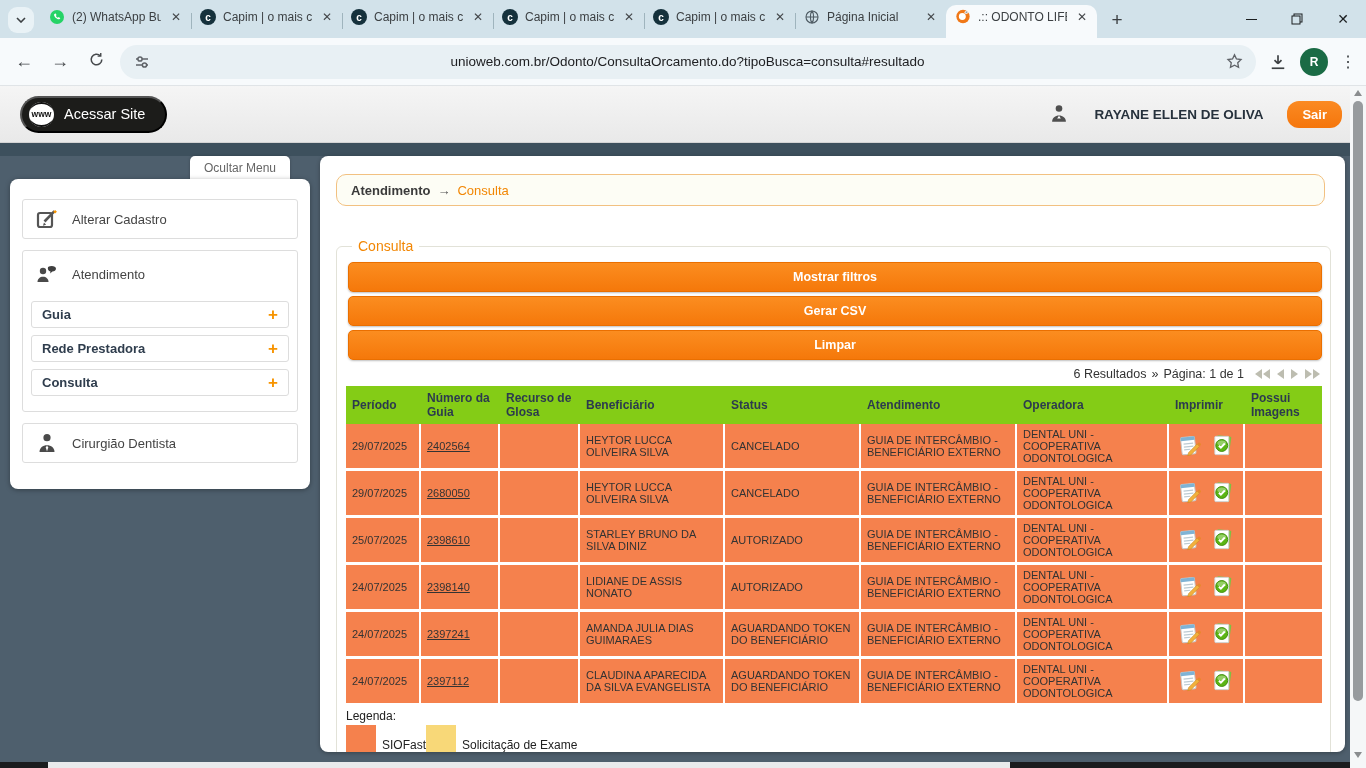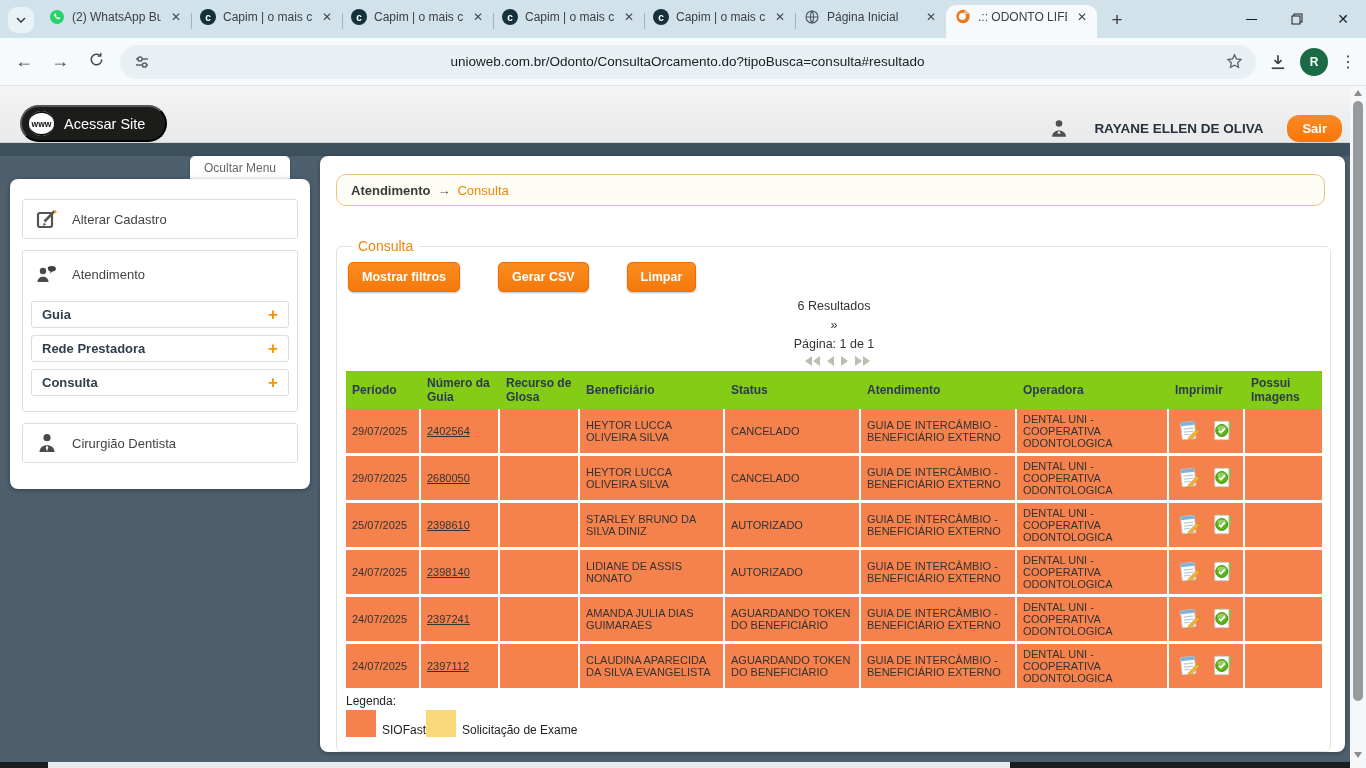--- a/index.html
+++ b/index.html
@@ -26,21 +26,21 @@
 
   .toolbar { height:48px; background:#f7fafc; border-bottom:1px solid #e0e4e7; display:flex; align-items:center; padding:0 12px; gap:12px; }
   .nav-ic { font-size:18px; color:#46494c; width:24px; text-align:center; }
   .urlbar { flex:1; height:34px; background:#e8f0f4; border-radius:17px; display:flex; align-items:center; padding:0 12px 0 14px; gap:10px;text-align:center; }
   .url-text { flex:1; font-size:13.5px; color:#202124; white-space:nowrap; overflow:hidden; }
   .avatar { width:28px; height:28px; border-radius:50%; background:#1a6b45; color:#fff; font-size:12px; font-weight:bold; display:flex; align-items:center; justify-content:center; }
   .kebab { color:#3c4043; font-size:16px; letter-spacing:0; width:14px; text-align:center; }
 
   
   .viewport { position:relative; height:682px; background:#4e5f6d; overflow:hidden; }
-  .site-header { height:57px; background:linear-gradient(#f5f5f5,#e9e9e9); border-bottom:1px solid #d4d4d4; display:flex; align-items:flex-end; padding:0 24px 0 20px; }
+  .site-header { height:57px; background:linear-gradient(#f5f5f5,#e9e9e9); border-bottom:1px solid #d4d4d4; display:flex; align-items:center; padding:0 24px 0 20px; }
   .access-btn { background:#1c1c1a; color:#fff; border-radius:19px; height:37px; display:flex; align-items:center; gap:10px; padding:0 20px 0 7px; font-size:14.5px; }
   .www-icon { width:25px; height:25px; border-radius:50%; background:#fff; color:#111; font-weight:bold; font-size:8.5px; display:flex; align-items:center; justify-content:center; box-shadow: inset 0 4px 0 -2px #111, inset 0 -4px 0 -2px #111; }
   .user-area { margin-left:auto; display:flex; align-items:center; gap:24px; }
   .user-name { font-size:13.5px; font-weight:bold; color:#26313c; }
   .sair-btn { background:linear-gradient(#fb8a22,#f5760c); color:#fff; font-weight:bold; font-size:13px; border:none; border-radius:12px; padding:6px 15px; }
   .dark-strip { height:13px; background:#3d505d; }
 
   .content { position:relative; height:612px; }
 
   .hide-menu { position:absolute; left:190px; top:0; width:100px; height:24px; background:#fff; border-radius:5px 5px 0 0; font-size:12px; color:#666; display:flex; align-items:center; justify-content:center; box-shadow:0 0 3px rgba(0,0,0,.25); }
@@ -54,24 +54,24 @@
   .m-icon { width:24px; height:24px; flex:0 0 24px; }
 
   .main-panel { position:absolute; left:320px; top:0; width:1025px; height:596px; background:#fff; border-radius:8px; box-shadow:0 1px 4px rgba(0,0,0,.3); overflow:hidden; }
   .breadcrumb { margin:18px 20px 0 16px; height:32px; border:1px solid #f2c181; border-radius:10px; background:#fdfdf5; display:flex; align-items:center; padding:0 14px; font-size:13px; gap:7px; }
   .bc-parent { font-weight:bold; color:#3a3a3a; }
   .bc-arrow { color:#555; }
   .bc-current { color:#f28705; }
 
   .consulta-fs { margin:32px 20px 0 16px; border:1px solid #e2e2d8; border-radius:6px; padding:4px 8px 14px 9px; min-height:496px; }
   .consulta-fs legend { color:#f28705; font-size:14px; padding:0 6px; margin-left:6px; }
-  .btn-row { display:flex; gap:38px; margin:4px 0 7px 2px; }
+  .btn-row { display:flex; gap:4px; margin:4px 0 7px 2px;flex-direction:column; }
   .btn-orange { background:linear-gradient(#fb8d20,#f5780a); color:#fff; font-weight:bold; font-size:12.5px; border:1px solid #ea6f00; border-radius:5px; padding:7px 13px; box-shadow:0 1px 2px rgba(0,0,0,.25); }
 
-  .results-line { display:flex; align-items:center; justify-content:flex-end; gap:5px; font-size:12.5px; color:#333; margin:2px 2px 5px;flex-direction:column; }
+  .results-line { display:flex; align-items:center; justify-content:flex-end; gap:5px; font-size:12.5px; color:#333; margin:2px 2px 5px; }
   .pager { display:flex; align-items:center; gap:7px; margin-left:6px; }
   .pg { display:flex; align-items:center; }
   .tri { width:0; height:0; border-top:5px solid transparent; border-bottom:5px solid transparent; }
   .tri.l { border-right:7px solid #bdbdb0; }
   .tri.r { border-left:7px solid #bdbdb0; }
   .pg .tri + .tri { margin-left:1px; }
 
   .results-table { width:976px; border-collapse:separate; border-spacing:0; table-layout:fixed; font-size:11px; }
   .results-table th { background:#84cc16; color:#2c3b4e; font-weight:bold; text-align:left; font-size:12px; padding:4px 6px; height:38px; vertical-align:middle; }
   .results-table td { background:var(--siofast,#f5814d); color:#333; padding:3px 6px; border-right:2px solid #fff; border-bottom:3px solid #fff; height:47px; vertical-align:middle; }

